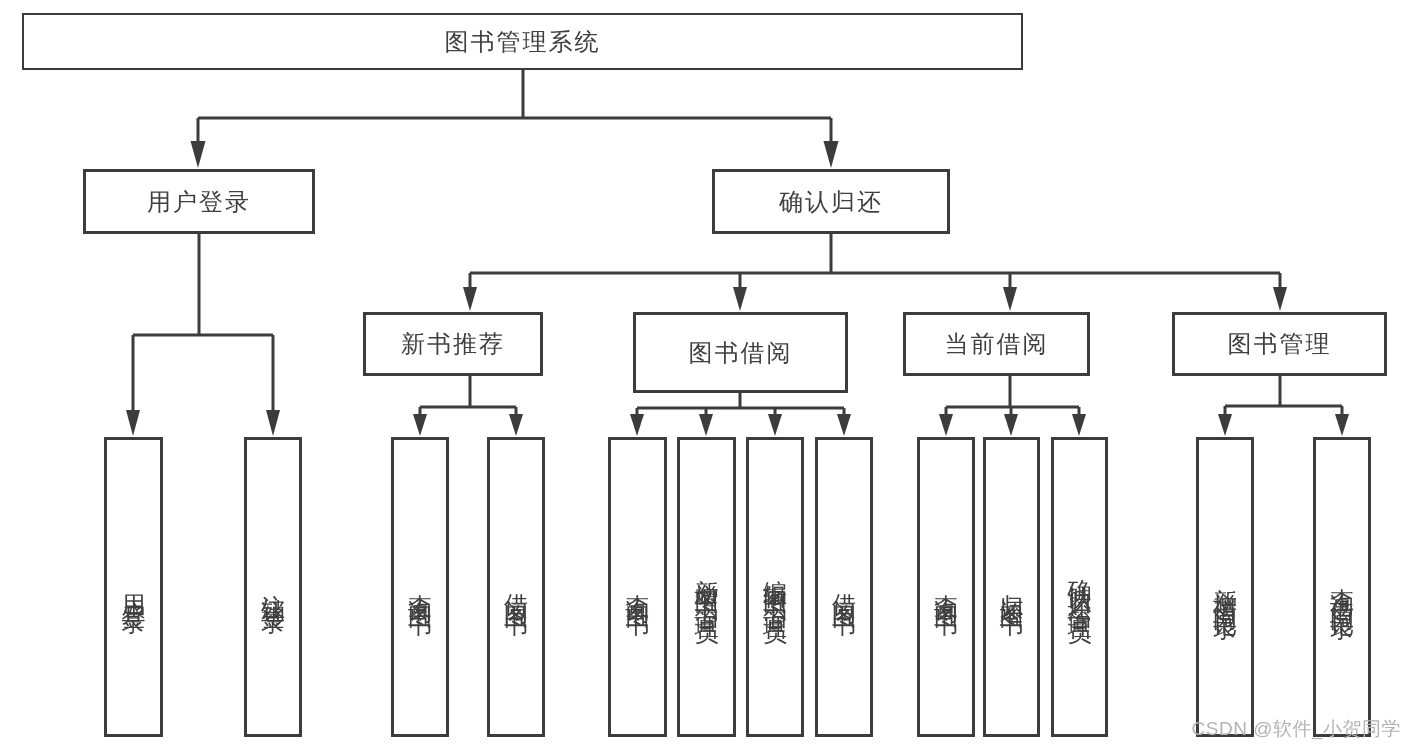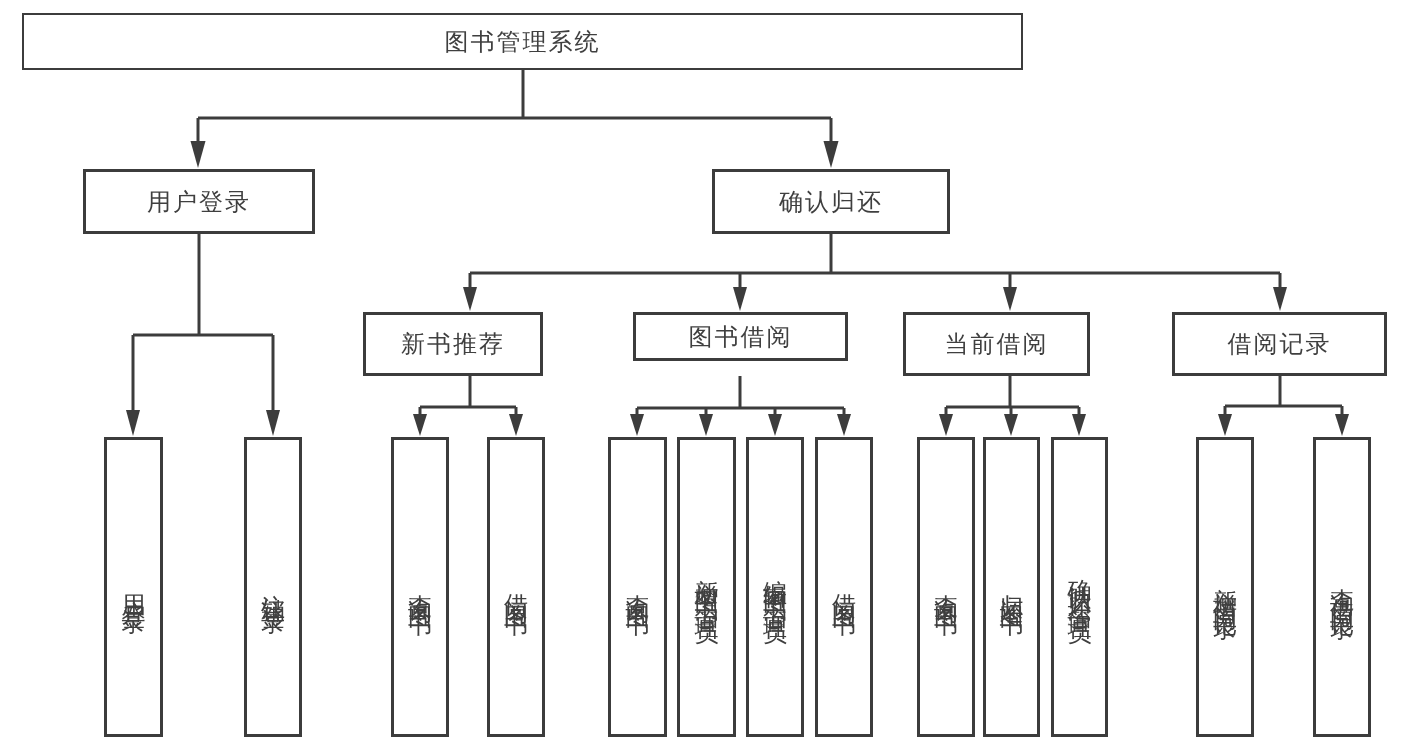--- a/index.html
+++ b/index.html
@@ -130,23 +130,23 @@
       <polygon class="head" points="1335,414 1349,414 1342,436"></polygon>
     </g>
   </svg>
 
   <div class="box root" style="left:22px;top:13px;width:1001px;height:57px;">图书管理系统</div>
 
   <div class="box" style="left:83px;top:169px;width:232px;height:65px;">用户登录</div>
   <div class="box" style="left:712px;top:169px;width:238px;height:65px;">确认归还</div>
 
   <div class="box" style="left:363px;top:312px;width:180px;height:64px;">新书推荐</div>
-  <div class="box" style="left:633px;top:312px;width:215px;height:49px;">图书借阅</div>
+  <div class="box" style="left:633px;top:312px;width:215px;height:81px;">图书借阅</div>
   <div class="box" style="left:903px;top:312px;width:187px;height:64px;">当前借阅</div>
-  <div class="box" style="left:1172px;top:312px;width:215px;height:64px;">借阅记录</div>
+  <div class="box" style="left:1172px;top:312px;width:215px;height:64px;">图书管理</div>
 
   <div class="box vert" style="left:104px;top:437px;width:59px;height:300px;">
     <span class="vlabel">用户登录</span>
   </div>
   <div class="box vert" style="left:244px;top:437px;width:58px;height:300px;">
     <span class="vlabel">注销登录</span>
   </div>
 
   <div class="box vert" style="left:391px;top:437px;width:58px;height:300px;">
     <span class="vlabel">查询图书</span>
@@ -178,13 +178,14 @@
     <span class="vlabel">确认归还（管理员）</span>
   </div>
 
   <div class="box vert" style="left:1196px;top:437px;width:58px;height:300px;">
     <span class="vlabel">新增借阅记录</span>
   </div>
   <div class="box vert" style="left:1313px;top:437px;width:58px;height:300px;">
     <span class="vlabel">查询借阅记录</span>
   </div>
 
+  <div class="watermark">CSDN @软件_小贺同学</div>
 </div>
 
 </body></html>

